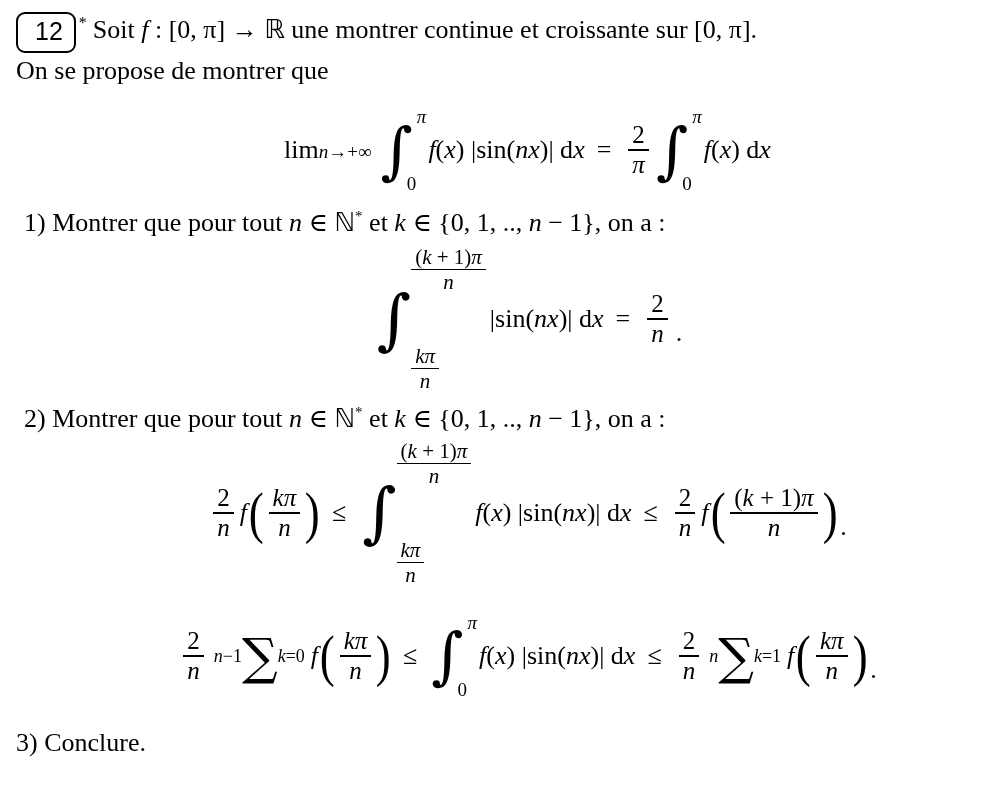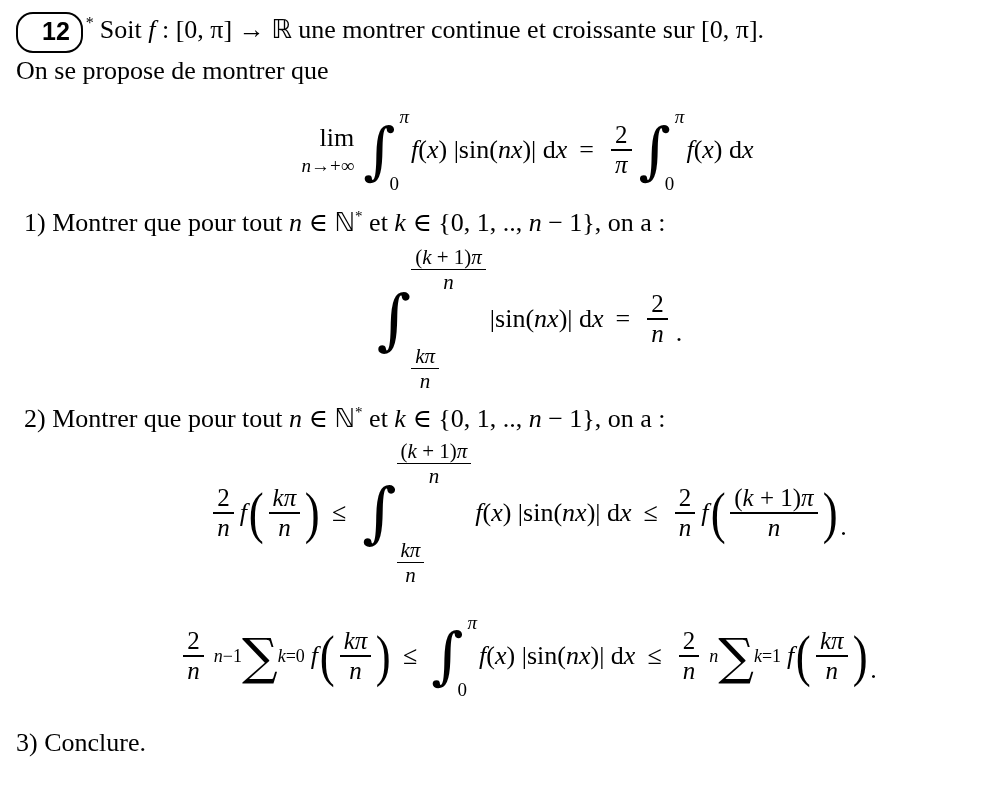--- a/index.html
+++ b/index.html
@@ -12,24 +12,24 @@
   }
   .page { padding: 12px 16px 0 16px; }
 
   .mi { font-style: italic; }
   .bb { font-family: "DejaVu Sans", sans-serif; }
 
   
   .exbox {
     display: inline-block;
     border: 2.5px solid #000;
-    border-radius: 17px;
-    padding: 0px 11px 2px 24px;
+    border-radius: 9px;
+    padding: 0px 11px 2px 17px;
     font-family: "Liberation Sans", "DejaVu Sans", sans-serif;
-    font-weight: bold;
+    font-weight: normal;
     font-size: 25px;
     vertical-align: -2px;
   }
   .star-sup { font-size: 16px; vertical-align: super; margin: 0 6px 0 3px; }
   .nstar { font-size: 15px; vertical-align: super; }
 
   .para { margin: 0 0 2px 0; line-height: 1.38; }
   .qline { margin: 8px 0 2px 8px; line-height: 1.3; }
   .deduce { margin: 14px 0 0 0; line-height: 1.3; }
   .conclude { margin: 12px 0 0 0; line-height: 1.3; }
@@ -41,21 +41,21 @@
     align-items: center;
     padding-left: 48px;
     white-space: nowrap;
   }
   .eq1 { margin: 14px 0 6px 0; min-height: 96px; }
   .eq2 { margin: 4px 0 2px 0; min-height: 150px; }
   .eq3 { margin: 2px 0 2px 0; min-height: 150px; }
   .eq4 { margin: 10px 0 4px 0; min-height: 116px; }
 
   
-  .lim { display: inline-flex; flex-direction: column; align-items: flex-end; line-height: 1; margin-right: 7px; }
+  .lim { display: inline-flex; flex-direction: row; align-items: flex-start; line-height: 1; margin-right: 7px; }
   .lim-op { font-size: 26px; }
   .lim-sub { font-size: 19px; margin-top: 5px; }
 
   
   .int { display: inline-flex; align-items: center; margin: 0 2px; }
   .int-glyph { font-family: "DejaVu Serif", serif; font-size: 62px; line-height: 1.05; }
   .int-lims {
     display: inline-flex; flex-direction: column; justify-content: space-between;
     align-items: flex-start; height: 86px; font-size: 19px; line-height: 1;
   }

